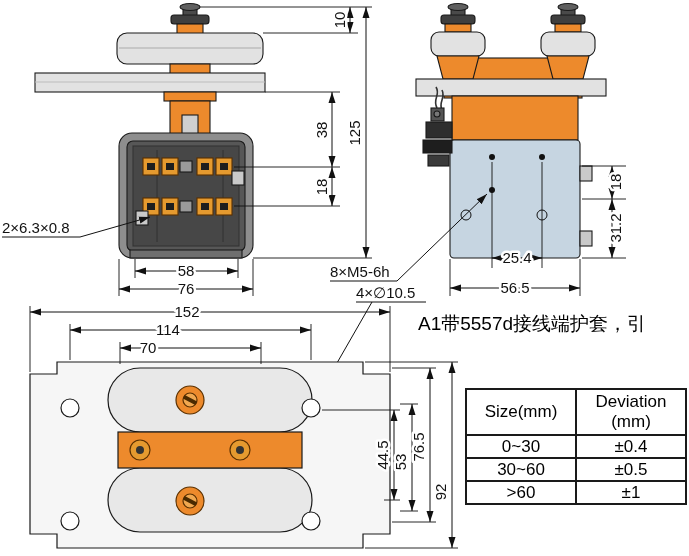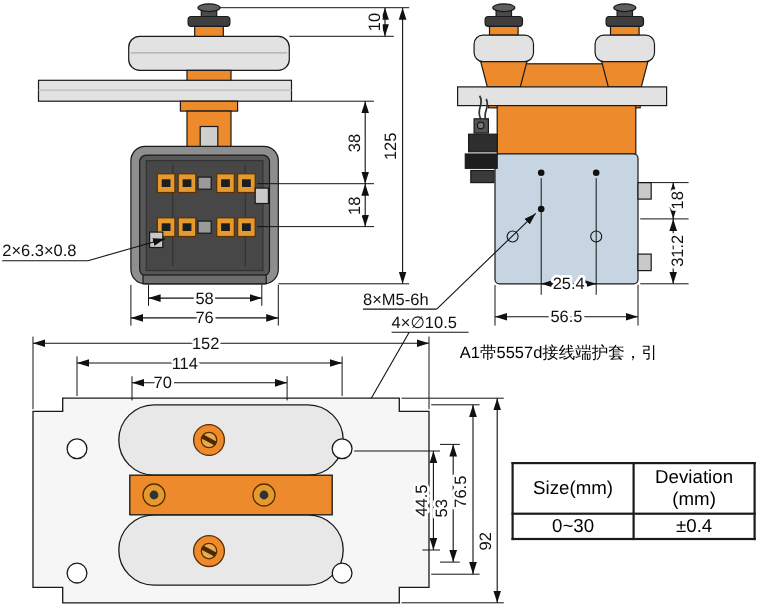--- a/index.html
+++ b/index.html
@@ -19,23 +19,23 @@
   .f-md { fill:#8E8E8E; }      
   .f-bd { fill:#575757; }      
   .f-pn { fill:#474747; }      
   .f-tab { fill:#c9c9c9; }
   .f-term { fill:#E59A2F; }
   .f-blk { fill:#1e1e1e; }
   .f-white { fill:#ffffff; }
   .f-plate { fill:#F6F6F6; }
   .f-stad { fill:#E8E8E8; }
 
-  .note { position:absolute; left:418px; top:310px; width:268px; font-size:15px; line-height:1.5; color:#000; }
-
-  .tol-table { position:absolute; left:465px; top:420px; }
+  .note { position:absolute; left:418px; top:310px; width:268px; font-size:19px; line-height:1.5; color:#000; }
+
+  .tol-table { position:absolute; left:465px; top:388px; }
   .tol-table table { border-collapse:collapse; background:#fff; }
   .tol-table th, .tol-table td { border:2px solid #1a1a1a; text-align:center; vertical-align:middle;
     font-size:17px; font-weight:normal; color:#000; }
   .tol-table th { width:110px; height:46px; }
   .tol-table td { height:23px; }
 </style>
 </head>
 <body>
 
 <div class="stage">
@@ -288,17 +288,25 @@
           <span>Deviation</span><br>
           <span>(mm)</span>
         </th>
       </tr>
     </thead>
     <tbody>
       <tr>
         <td>0~30</td>
         <td>±0.4</td>
       </tr>
+      <tr>
+        <td>30~60</td>
+        <td>±0.5</td>
+      </tr>
+      <tr>
+        <td>&gt;60</td>
+        <td>±1</td>
+      </tr>
     </tbody>
   </table>
 </div>
 
 </div>
 
 </body></html>

